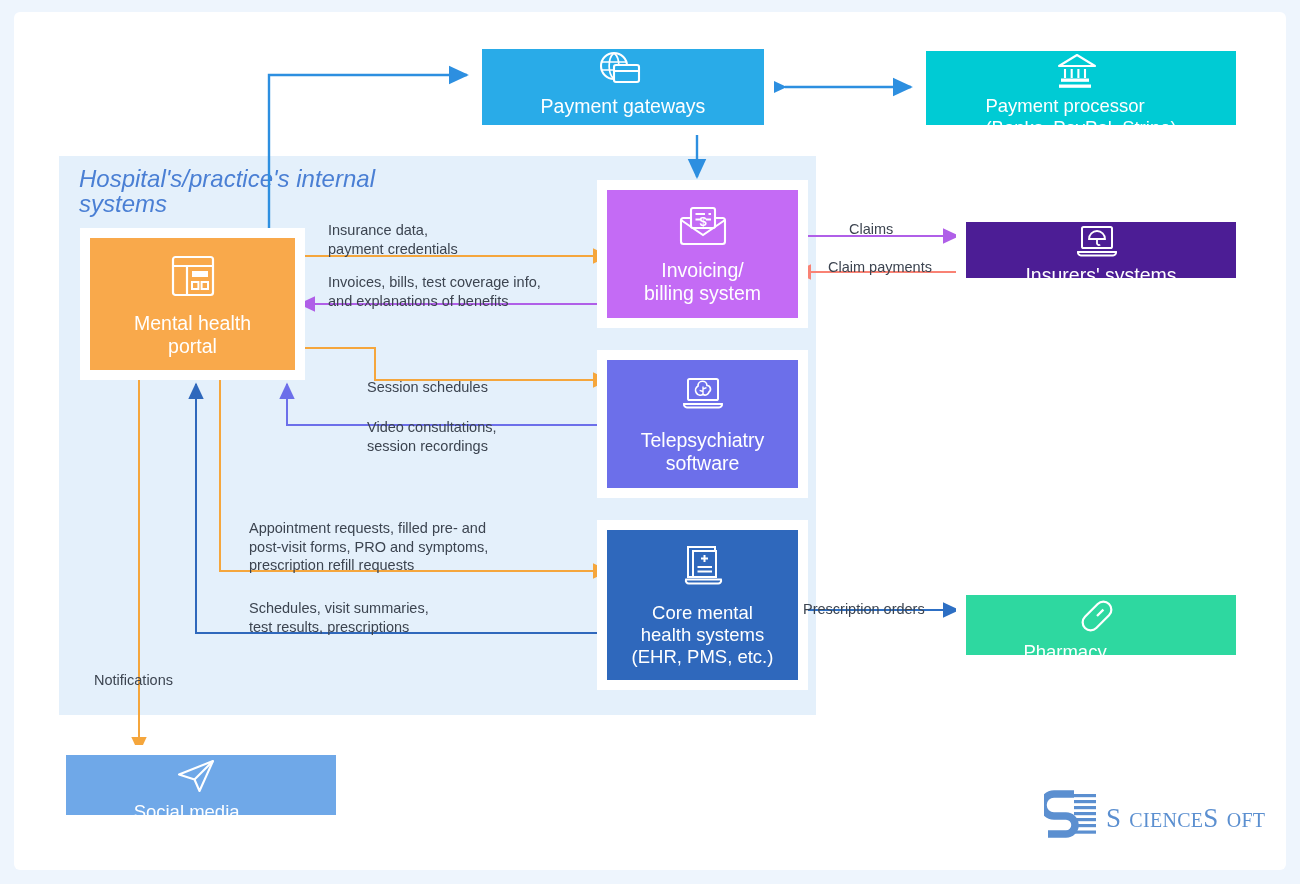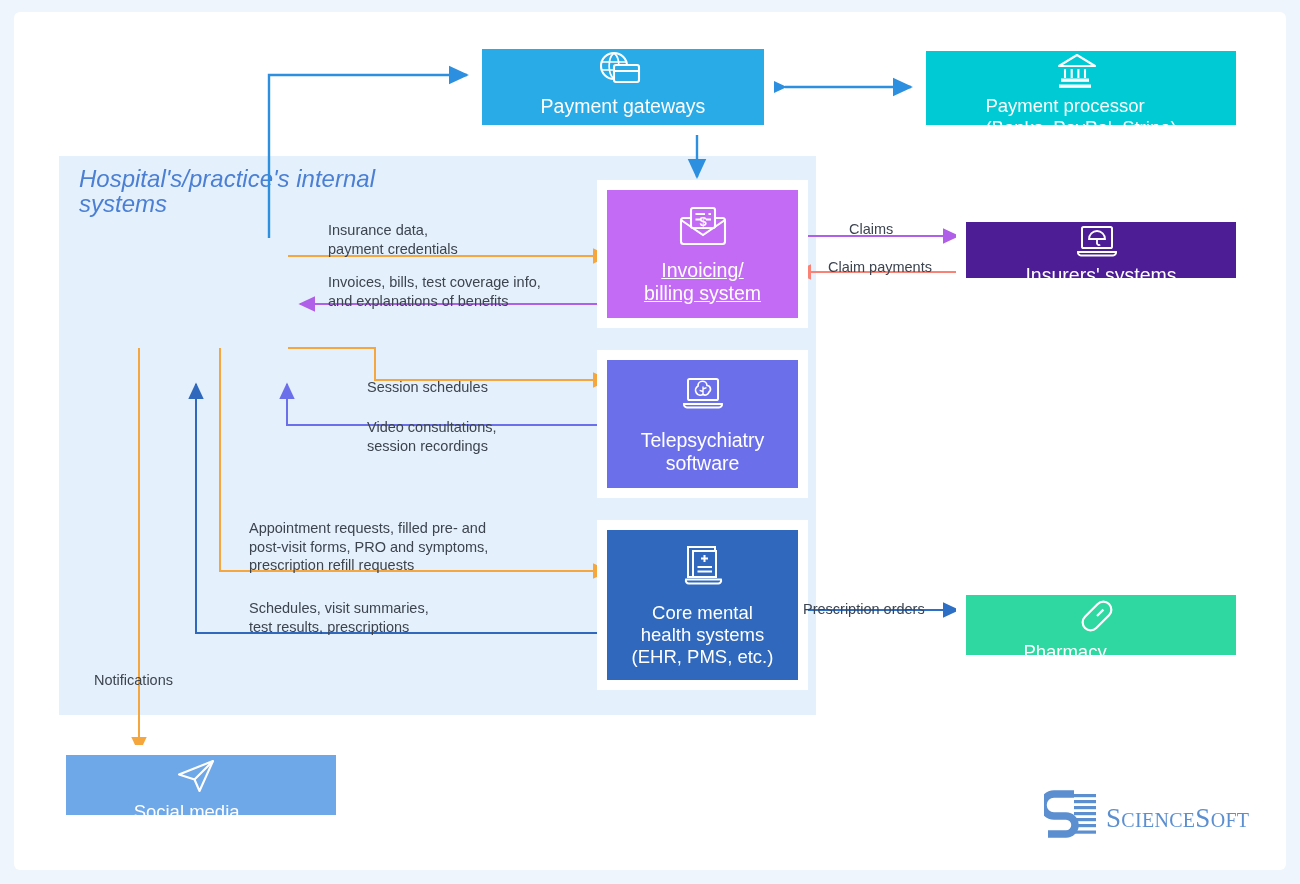--- a/index.html
+++ b/index.html
@@ -16,21 +16,21 @@
   .node-label{color:#ffffff;font-size:19.5px;line-height:23px;font-weight:400;}
   .node-label.sm{font-size:18.5px;line-height:22px;}
   .ico{flex:none;display:block;}
   .ico.stacked{margin-bottom:7px;}
   .ico.inline{margin-right:16px;margin-left:8px;}
   .edge-label{position:absolute;color:#3c4450;font-size:14.5px;line-height:18.5px;white-space:pre;margin-top:7px;}
   svg.wires{position:absolute;left:0;top:0;width:1300px;height:884px;overflow:visible;pointer-events:none;}
   #logo{position:absolute;left:1044px;top:790px;display:flex;align-items:center;}
   #logo-text{font-size:27px;color:#5b8fd0;letter-spacing:.3px;margin-left:8px;font-family:"Liberation Serif",serif;}
   .sc-cap{font-size:27px;}
-  .sc-sm{font-size:20px;}
+  .sc-sm{font-size:20px;margin-left:8px;}
 </style>
 </head>
 <body>
 
 <div id="page">
   <div id="canvas"></div>
 
   <div id="internal-zone"></div>
   <div id="internal-label">Hospital's/practice's
 internal systems</div>
@@ -112,33 +112,48 @@
           <path d="M10 18 V27 M16.7 18 V27 M23.4 18 V27 M30 18 V27" stroke="#fff" stroke-width="2.1"></path>
           <rect x="6" y="27.5" width="28" height="3.3" fill="#fff"></rect>
           <rect x="4" y="33.5" width="32" height="3.3" fill="#fff"></rect>
         </svg>
       </span>
       <span class="node-label sm" style="white-space:pre-line;">Payment processor
 (Banks, PayPal, Stripe)</span>
     </div>
   </div>
 
+  <div class="node" style="left:80px;top:228px;width:225px;height:152px;">
+    <div class="node-inner center" style="background:#F9A94B;">
+      <span class="ico stacked">
+        <svg width="50" height="50" viewBox="0 0 50 50">
+          <rect x="5" y="6" width="40" height="38" rx="2.5" fill="none" stroke="#fff" stroke-width="2.2"></rect>
+          <path d="M5 15 H45 M19 15 V44" stroke="#fff" stroke-width="2.2"></path>
+          <rect x="24" y="20" width="16" height="6" fill="#fff"></rect>
+          <rect x="24" y="31" width="6.4" height="7" fill="none" stroke="#fff" stroke-width="2"></rect>
+          <rect x="33.6" y="31" width="6.4" height="7" fill="none" stroke="#fff" stroke-width="2"></rect>
+        </svg>
+      </span>
+      <span class="node-label" style="white-space:pre-line;">Mental health
+portal</span>
+    </div>
+  </div>
 
   <div class="node" style="left:597px;top:180px;width:211px;height:148px;">
     <div class="node-inner center" style="background:#C46BF5;">
       <span class="ico stacked">
         <svg width="52" height="44" viewBox="0 0 52 44">
           <rect x="4" y="14" width="44" height="26" rx="2.5" fill="none" stroke="#fff" stroke-width="2.1"></rect>
           <path d="M4 16 L26 31 L48 16" fill="none" stroke="#fff" stroke-width="2.1"></path>
           <rect x="14" y="4" width="24" height="20" rx="2" fill="#C46BF5" stroke="#fff" stroke-width="2.1"></rect>
           <path d="M18.5 10 H28 M31.5 10 H34 M18.5 15.5 H23 M29 15.5 H34" stroke="#fff" stroke-width="1.8"></path>
           <text x="26" y="21.5" font-size="13" font-family="Liberation Sans, sans-serif" fill="#fff" text-anchor="middle" font-weight="bold">$</text>
         </svg>
       </span>
-      <span class="node-label" style="white-space:pre-line;text-decoration:underline;">Invoicing/
+      <span class="node-label" style="white-space:pre-line;">Invoicing/
 billing system</span>
     </div>
   </div>
 
   <div class="node" style="left:956px;top:212px;width:290px;height:76px;">
     <div class="node-inner row" style="background:#4c1d95;">
       <span class="ico inline">
         <svg width="44" height="38" viewBox="0 0 44 38">
           <rect x="7" y="5" width="30" height="21" rx="1.6" fill="none" stroke="#fff" stroke-width="2"></rect>
           <path d="M14 17 A8 8 0 0 1 30 17 Z" fill="none" stroke="#fff" stroke-width="1.8"></path>

